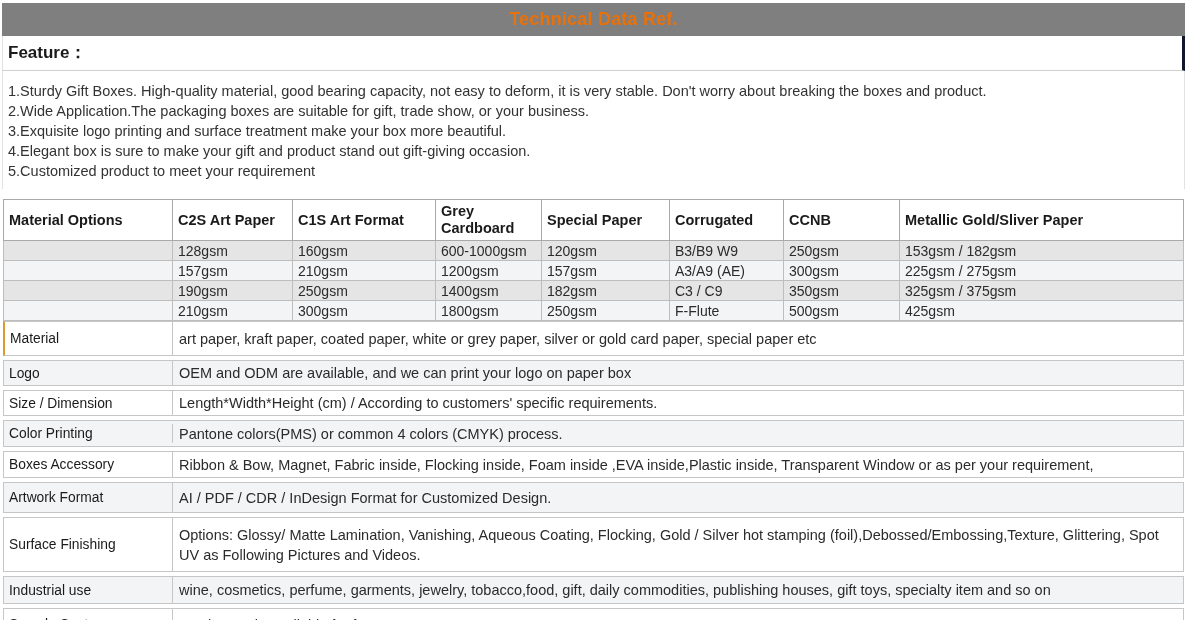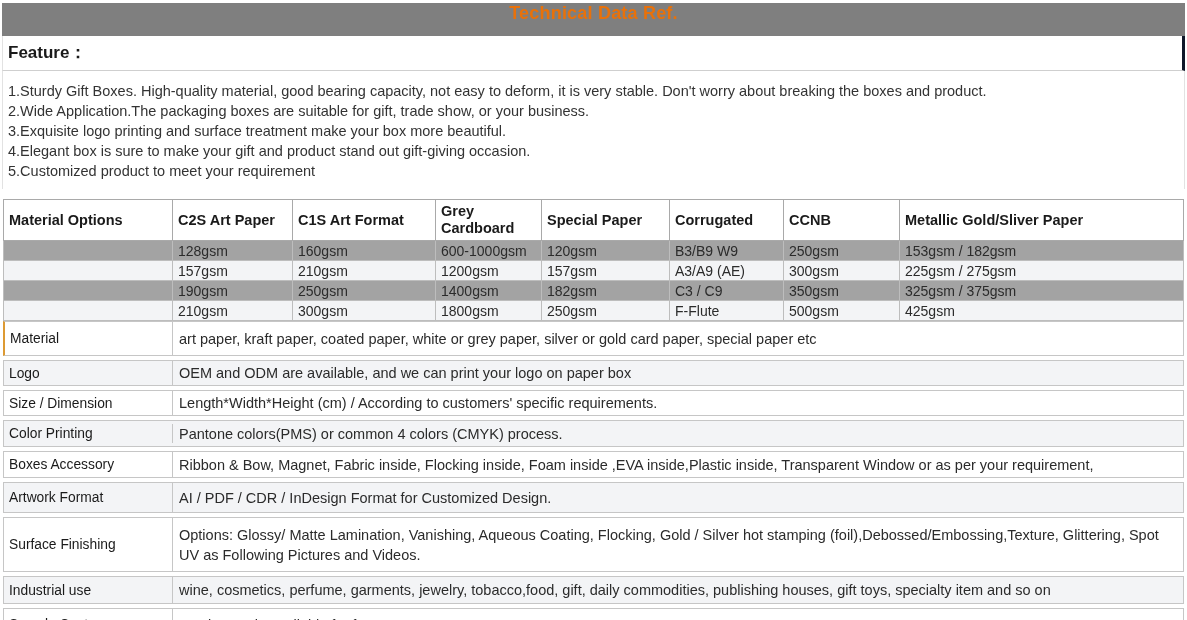--- a/index.html
+++ b/index.html
@@ -14,21 +14,21 @@
   body{
     font-family:"Liberation Sans","DejaVu Sans",sans-serif;
     background:#ffffff;color:#333;
   }
   .page{width:1187px;height:620px;position:relative;}
 
   
   .title-bar{
     margin:3px 2px 0 2px;height:33px;
     background:var(--titlebar-bg);
-    display:flex;justify-content:center;
+    display:flex;align-items:center;justify-content:center;
   }
   .title-bar .title{
     color:var(--title-color);font-size:18px;font-weight:bold;letter-spacing:0.2px;
   }
 
   
   .feature-heading-row{
     margin:0 2px;padding:5px 5px 6px 5px;
     border-bottom:1px solid #cfcfcf;
     border-left:1px solid #e2e2e2;border-right:3px solid #0f172a;
@@ -49,21 +49,21 @@
   }
   table.materials th,table.materials td{
     border:1px solid var(--border);
     font-size:14px;text-align:left;vertical-align:middle;
     padding:1px 5px;overflow:hidden;white-space:nowrap;
   }
   table.materials th{
     font-size:14.5px;font-weight:bold;color:#1a1a1a;height:41px;
     border-color:#a9a9a9;background:#fff;white-space:normal;line-height:17px;
   }
-  table.materials td{height:20px;background:#a3a3a3;color:#2b2b2b;}
+  table.materials td{height:20px;background:#e5e5e5;color:#2b2b2b;}
   table.materials tbody tr:nth-child(even) td{background:var(--band-bg);}
 
   
   .spec-table{margin:0 2px 0 3px;width:1181px;}
   .spec-row{
     display:flex;align-items:stretch;margin-top:4px;
     border:1px solid #c6c6c6;background:#fff;
   }
   .spec-table .spec-row:nth-child(even){background:var(--band-bg);}
   .spec-row .spec-label{

